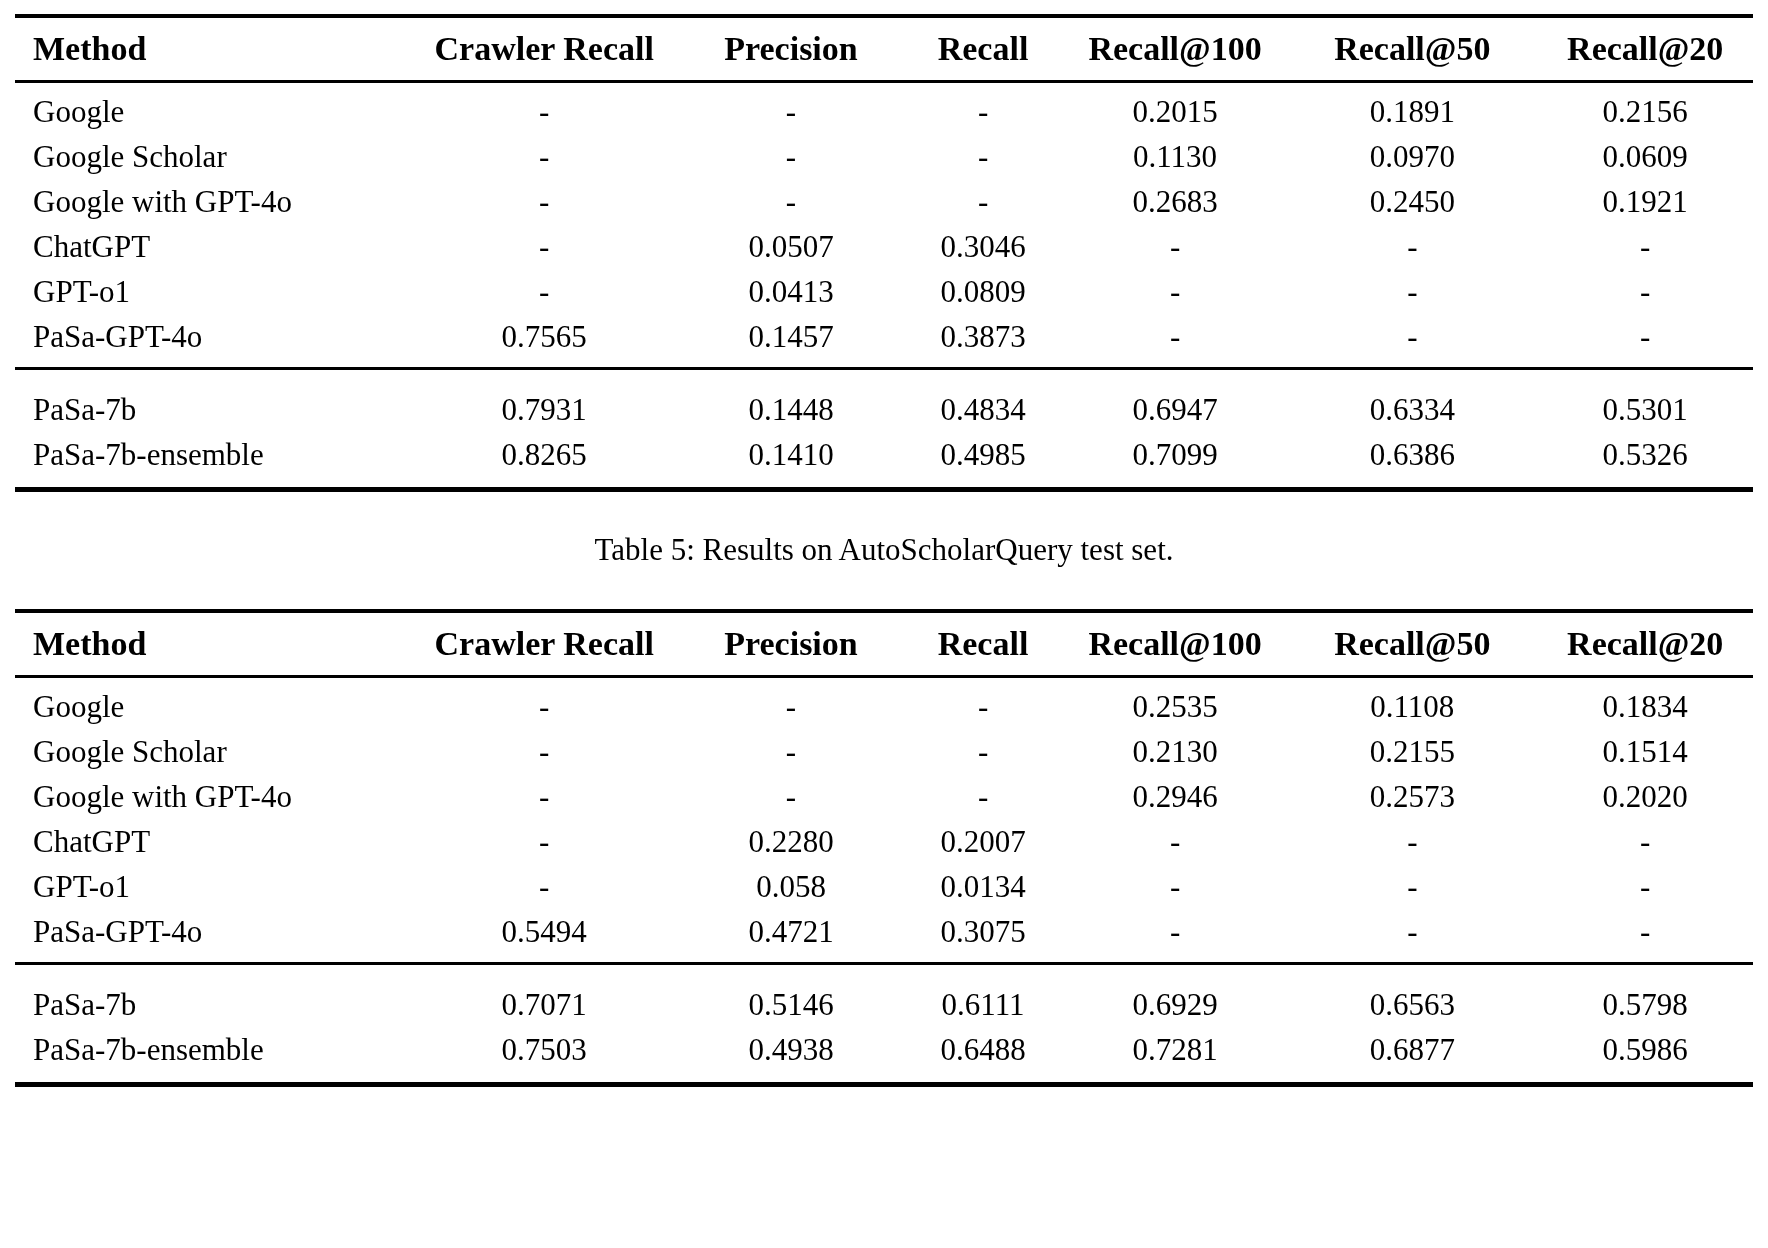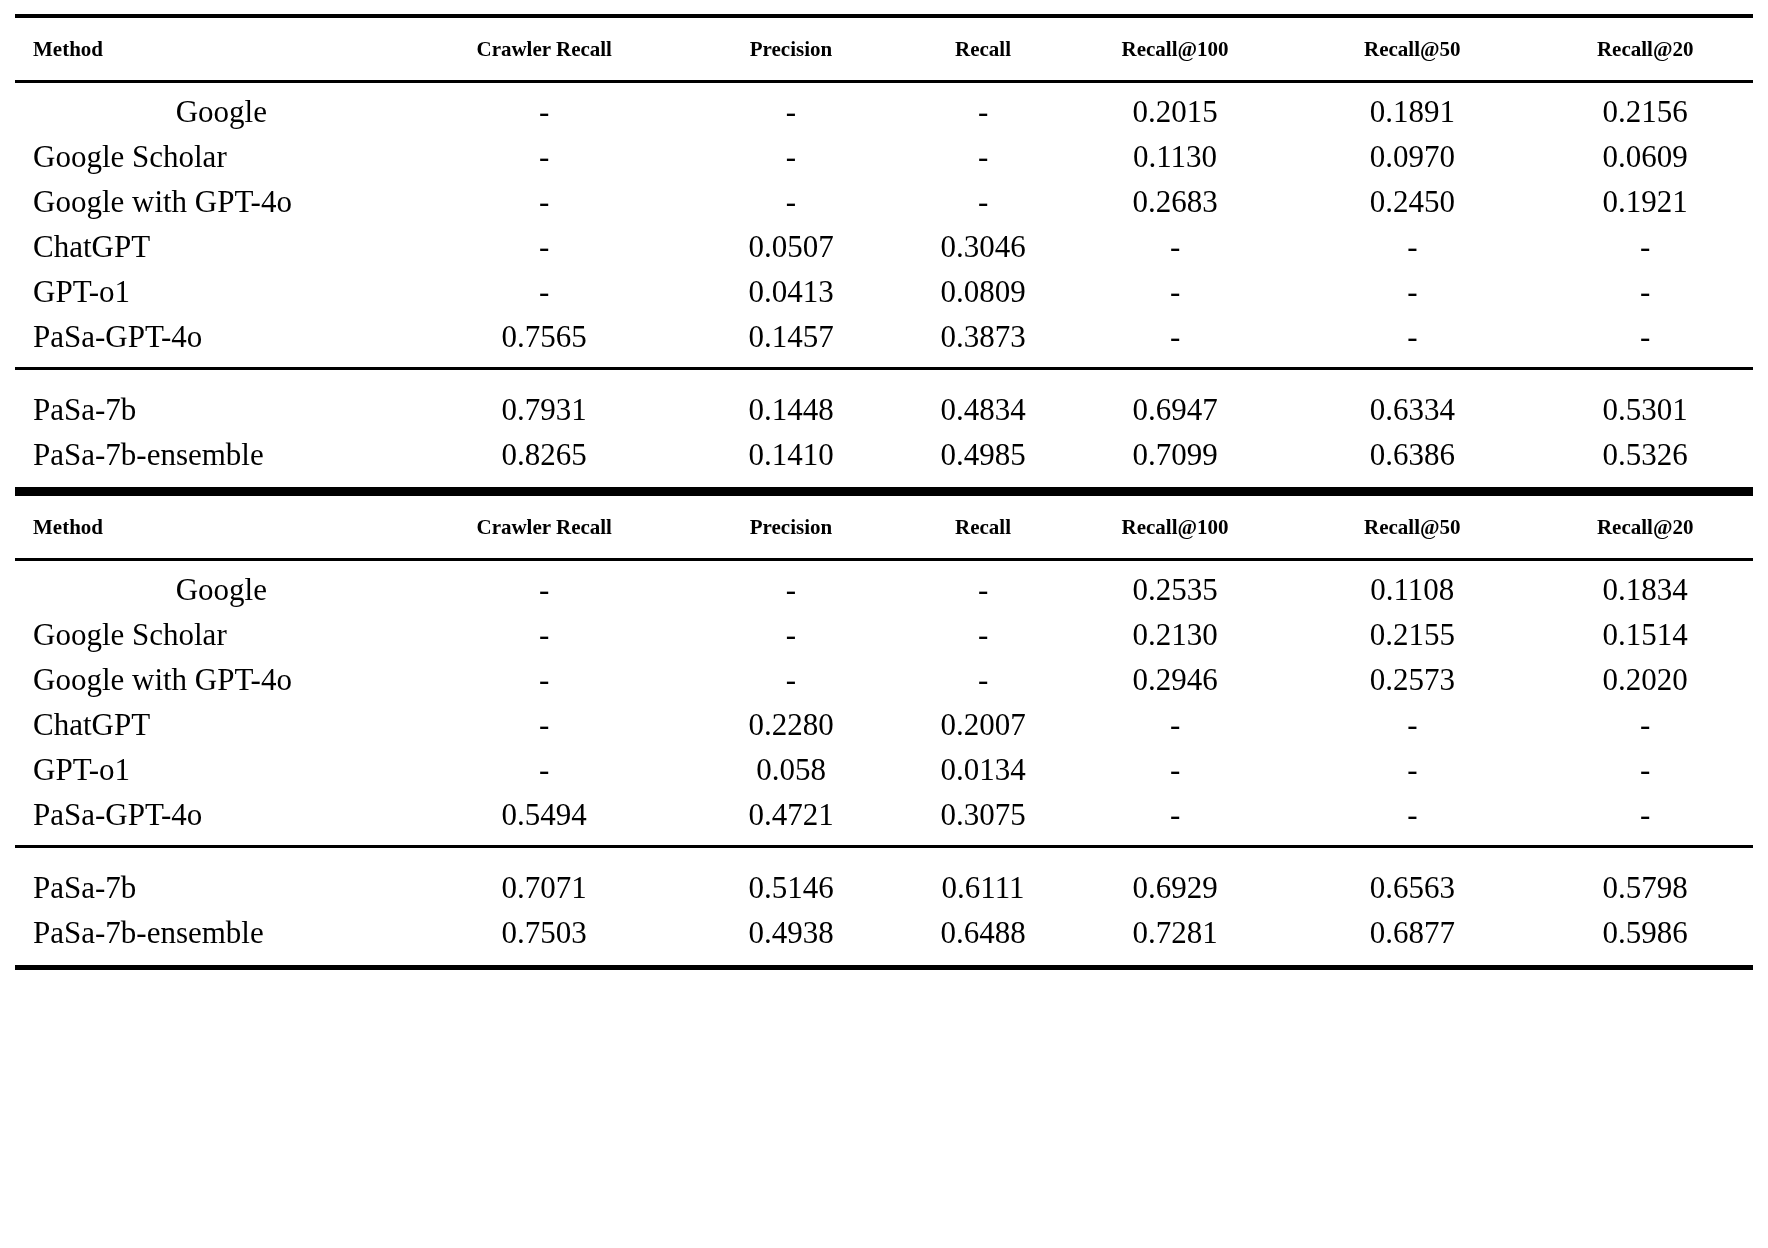--- a/index.html
+++ b/index.html
@@ -20,21 +20,21 @@
     width: 100%;
     border-collapse: collapse;
     table-layout: fixed;
   }
   thead.rules {
     border-top: 4px solid #000;
     border-bottom: 3px solid #000;
   }
   th.col-h {
     font-weight: bold;
-    font-size: 21px;
+    font-size: 34px;
     line-height: 36px;
     text-align: center;
     padding: 13px 0 13px 0;
     overflow: hidden;
     white-space: nowrap;
   }
   th.col-h:first-child {
     text-align: left;
     padding-left: 18px;
   }
@@ -44,21 +44,21 @@
     text-align: center;
     padding: 7px 0;
     white-space: nowrap;
     overflow: hidden;
   }
   tbody td:first-child {
     text-align: left;
     padding-left: 18px;
   }
   tbody.group-baselines { border-bottom: 3px solid #000; }
-  tbody.group-baselines tr:first-child td { padding-top: 13px; text-align: center; }
+  tbody.group-baselines tr:first-child td { padding-top: 13px; }
   tbody.group-baselines tr:last-child td { padding-bottom: 15px; font-family: Liberation Serif, serif; }
   tbody.group-pasa tr:first-child td { padding-top: 24px; }
   tbody.group-pasa tr:last-child td { padding-bottom: 17px; }
   tbody.group-pasa { border-bottom: 5px solid #000; }
   .caption {
     text-align: center;
     font-size: 31px;
     line-height: 36px;
     margin: 40px 0 41px 0;
   }
@@ -161,20 +161,21 @@
           <td>0.8265</td>
           <td>0.1410</td>
           <td>0.4985</td>
           <td>0.7099</td>
           <td>0.6386</td>
           <td>0.5326</td>
         </tr>
       </tbody>
   </table>
 
+  <div class="caption">Table 5: Results on AutoScholarQuery test set.</div>
 
   <table class="results">
     <colgroup>
       <col style="width:22.7%">
         <col style="width:15.5%">
         <col style="width:12.9%">
       <col style="width:9.2%">
         <col style="width:12.9%">
         <col style="width:14.4%">
       <col style="width:12.4%">

